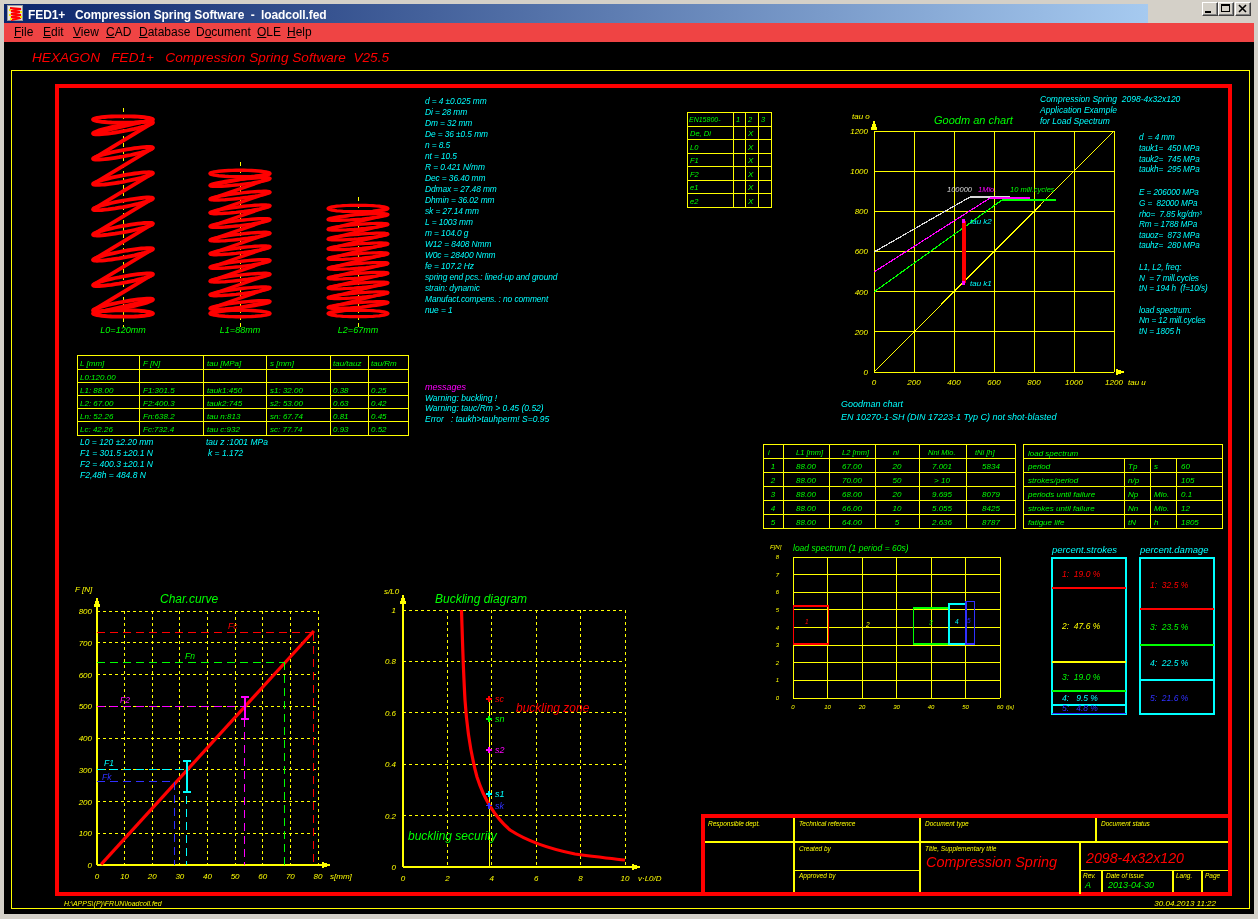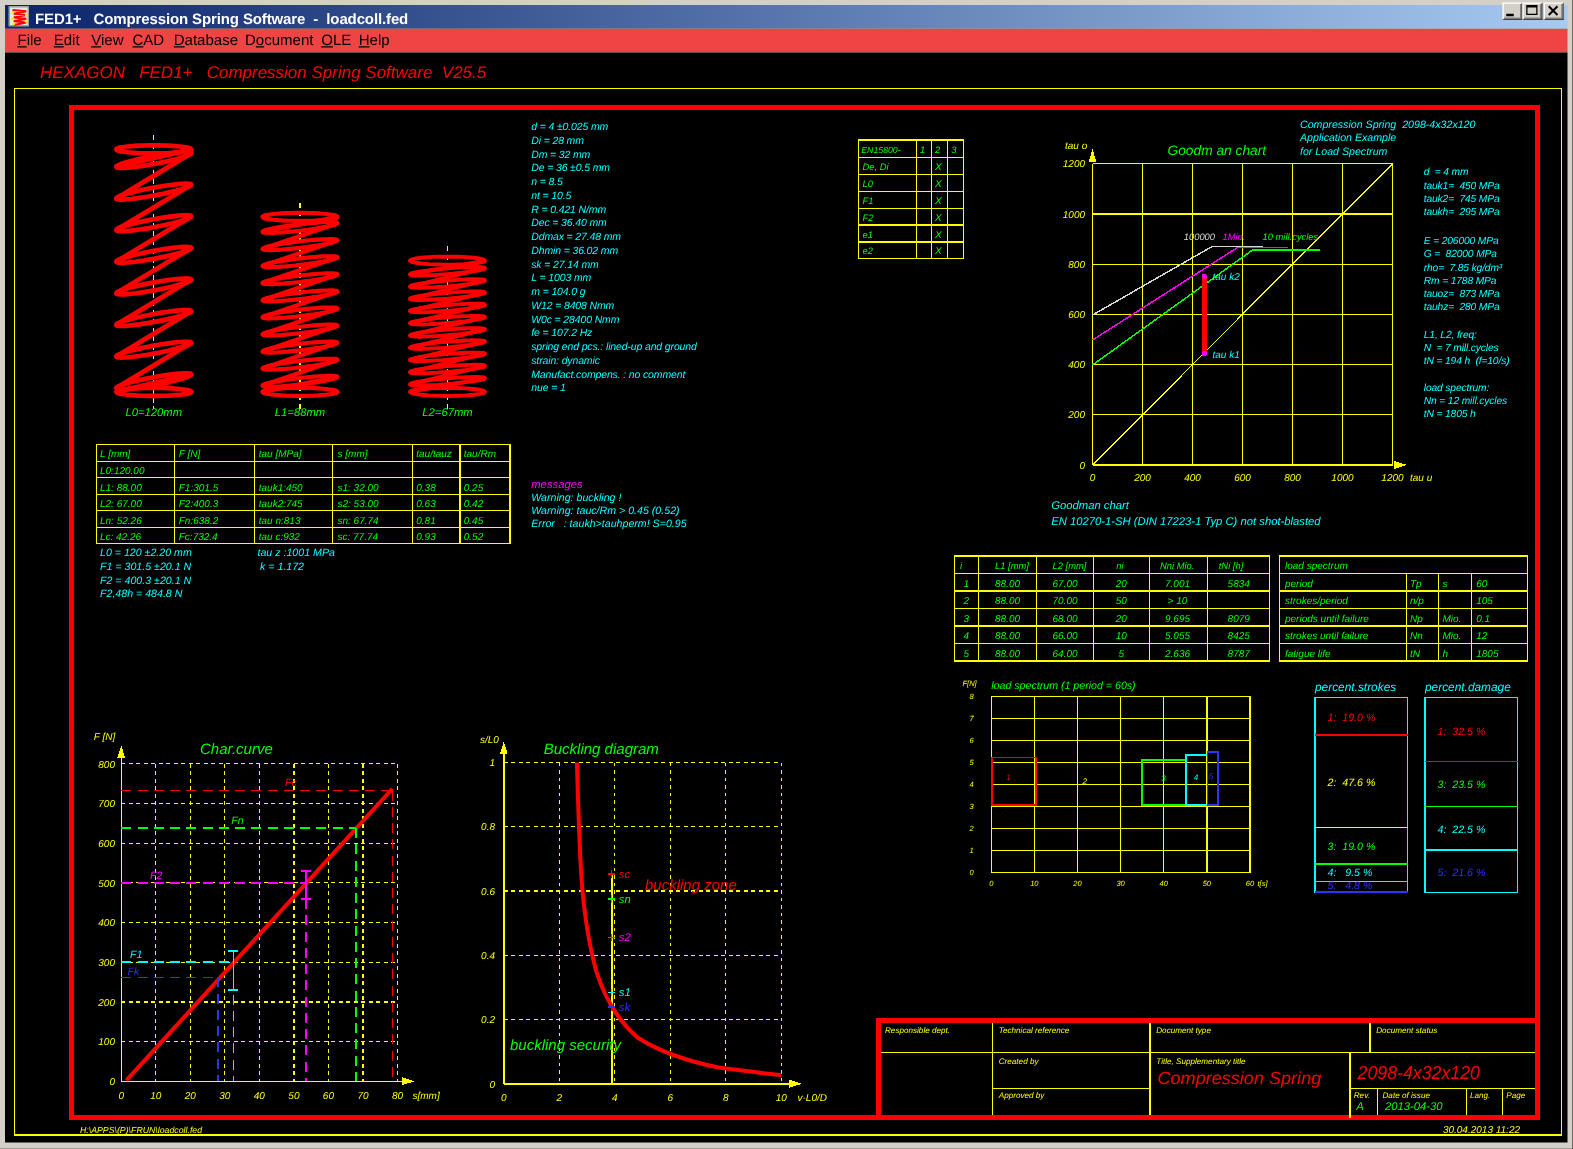--- a/index.html
+++ b/index.html
@@ -1,15 +1,15 @@
 <!DOCTYPE html>
 <html><head><meta charset="utf-8"><style>
 *{margin:0;padding:0;box-sizing:border-box}
 body{width:1258px;height:919px;position:relative;background:#d4d0c8;font-family:"Liberation Sans",sans-serif;overflow:hidden}
-#titlebar{position:absolute;left:4px;top:4px;width:1250px;height:19px;background:linear-gradient(to right,#0b246a,#a6caf0);}
+#titlebar{position:absolute;left:4px;top:4px;width:1144px;height:19px;background:linear-gradient(to right,#0b246a,#a6caf0);}
 #ticon{position:absolute;left:3px;top:1px;width:16px;height:16px;background:#e8e8e0;border:1px solid #9a9a9a}
 #ttext{position:absolute;left:24px;top:3.5px;color:#fff;font-weight:bold;font-size:12px;white-space:pre;letter-spacing:-0.1px}
 .wbtn{position:absolute;top:2px;width:16px;height:14px;background:#d4d0c8;border-top:1px solid #fff;border-left:1px solid #fff;border-right:1px solid #404040;border-bottom:1px solid #404040;box-shadow:inset -1px -1px 0 #808080}
 #menubar{position:absolute;left:4px;top:23px;width:1250px;height:19px;background:#ef4444;color:#000;font-size:12px}
 .mi{position:absolute;top:2px}
 #client{position:absolute;left:4px;top:42px;width:1250px;height:872px;background:#000}
 svg{position:absolute;left:0;top:0}
 u{text-decoration:underline}
 </style></head>
 <body>

